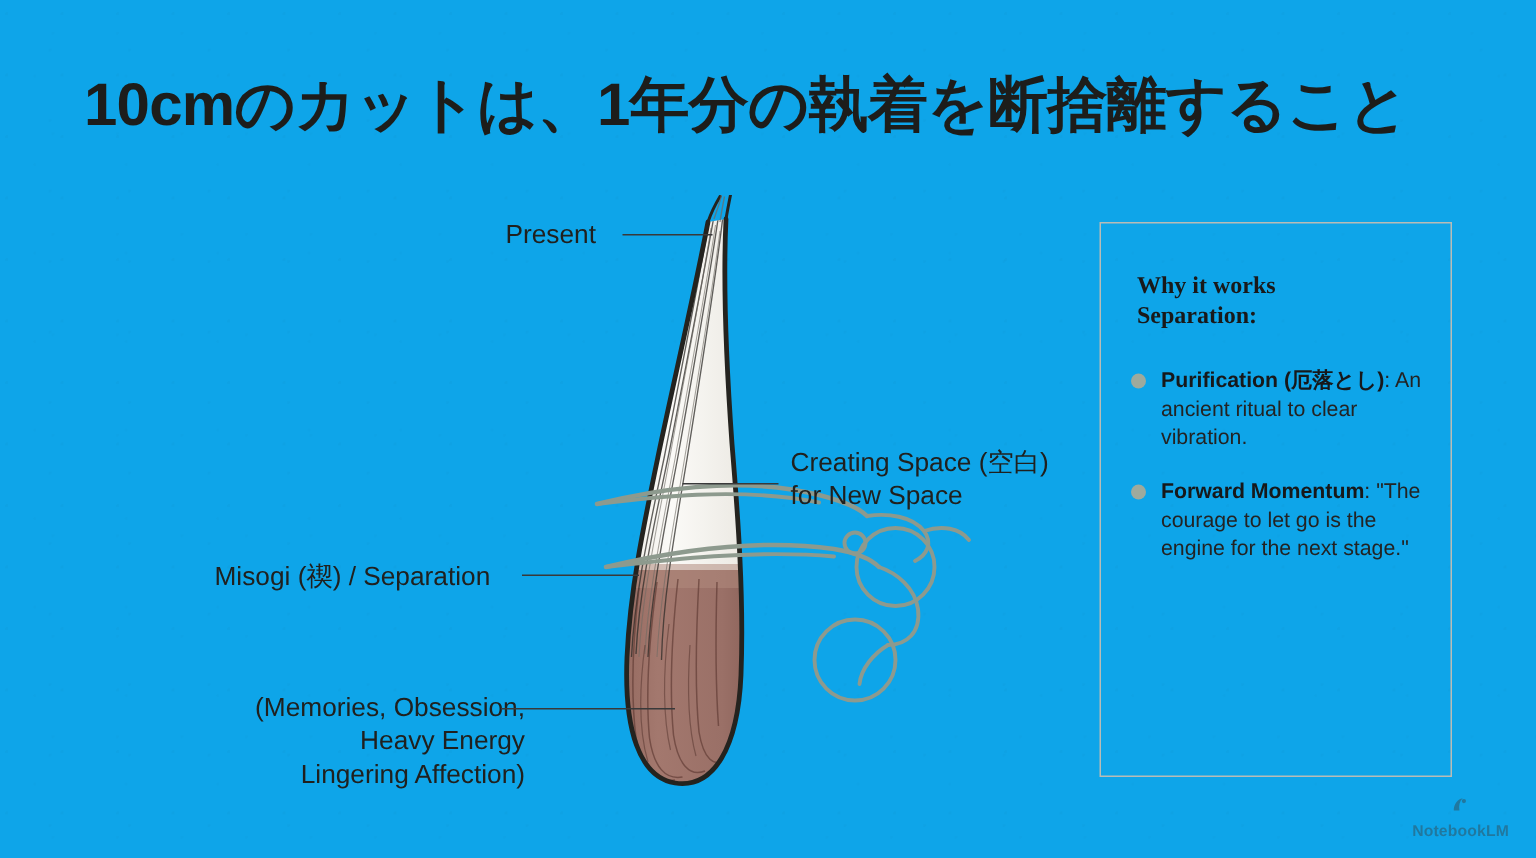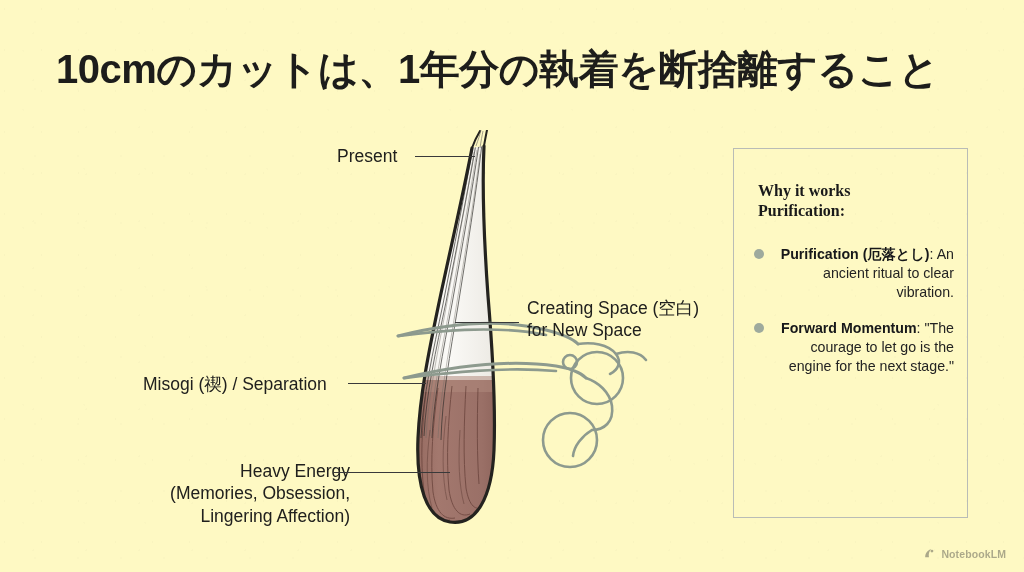--- a/index.html
+++ b/index.html
@@ -5,21 +5,21 @@
 <style>
   html, body {
     margin: 0;
     padding: 0;
     background: #ffffff;
   }
   #slide {
     position: relative;
     width: 1024px;
     height: 572px;
-    background: #fef9c3;
+    background: #0ea5e9;
     overflow: hidden;
     font-family: "Liberation Sans", "DejaVu Sans", sans-serif;
     color: #1f1f1f;
   }
   
   #paper-grain {
     position: absolute;
     inset: 0;
     pointer-events: none;
     background-image:
@@ -98,21 +98,20 @@
     color: #19191a;
   }
   #panel-list {
     position: absolute;
     left: 20px;
     top: 96px;
     width: 200px;
     margin: 0;
     padding: 0;
     list-style: none;
-    text-align: right;
   }
   #panel-list li {
     position: relative;
     padding-left: 20px;
     margin-bottom: 17px;
     font-size: 14.2px;
     line-height: 1.34;
     color: #232323;
   }
   #panel-list li:last-child { margin-bottom: 0; }
@@ -129,20 +128,21 @@
 
   
   #watermark {
     position: absolute;
     right: 18px;
     bottom: 12px;
     display: flex;
     align-items: center;
     gap: 5px;
     opacity: 0.42;
+    flex-direction: column;
   }
   #watermark-text {
     font-size: 10.5px;
     font-weight: 700;
     letter-spacing: 0.1px;
     color: #3b3b3b;
   }
 </style>
 </head>
 <body>
@@ -248,30 +248,30 @@
   <div class="callout" id="label-creating">
     <div>Creating Space (空白)</div>
     <div>for New Space</div>
   </div>
   <div class="leader" id="leader-creating"></div>
 
   <div class="callout" id="label-misogi">Misogi (禊) / Separation</div>
   <div class="leader" id="leader-misogi"></div>
 
   <div class="callout" id="label-heavy">
+    <div>(Memories, Obsession,</div>
     <div>Heavy Energy</div>
-    <div>(Memories, Obsession,</div>
     <div>Lingering Affection)</div>
   </div>
   <div class="leader" id="leader-heavy"></div>
 
   <div id="panel">
     <div id="panel-heading">
       <div>Why it works</div>
-      <div>Purification:</div>
+      <div>Separation:</div>
     </div>
     <ul id="panel-list">
       <li>
         <span class="bullet-dot"></span>
         <span class="bullet-term">Purification (厄落とし)</span><span>:</span><span> An ancient ritual to clear vibration.</span>
       </li>
       <li>
         <span class="bullet-dot"></span>
         <span class="bullet-term">Forward Momentum</span><span>:</span><span> "The courage to let go is the engine for the next stage."</span>
       </li>

